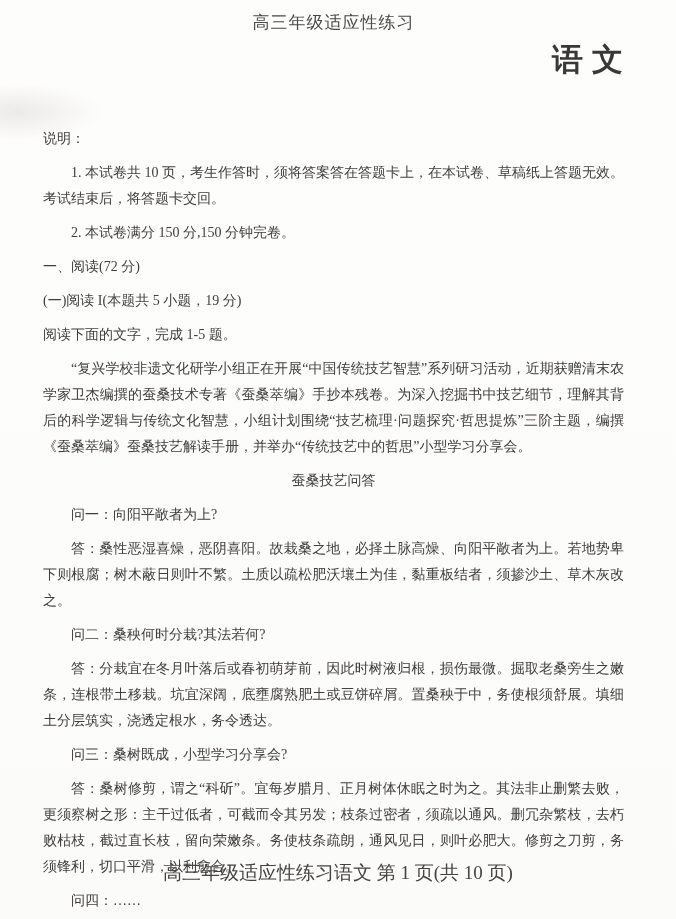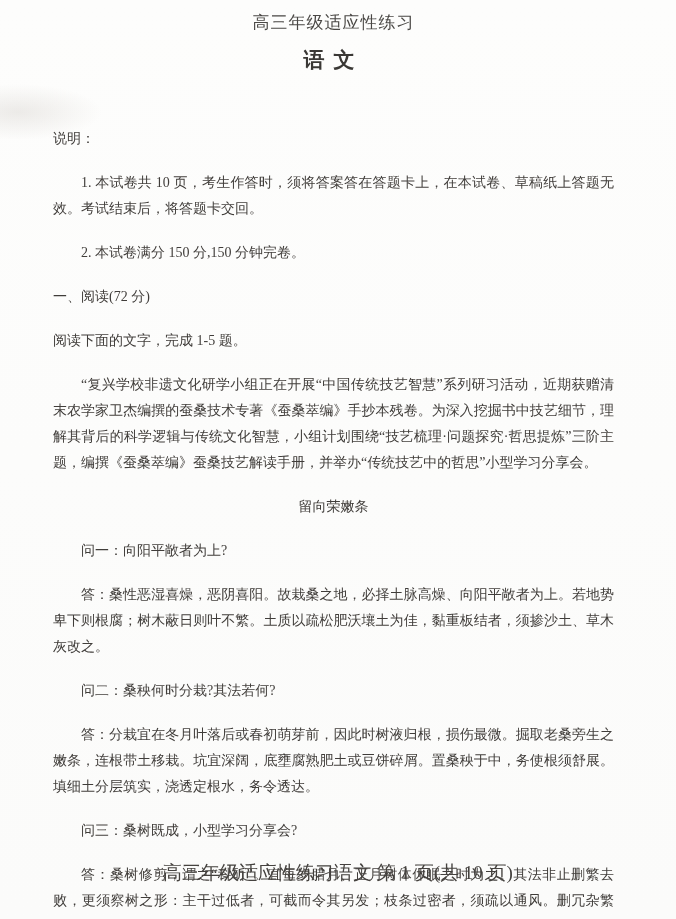--- a/index.html
+++ b/index.html
@@ -26,33 +26,33 @@
     top: 10px;
   }
   .exam-title {
     text-align: center;
     font-size: 17px;
     line-height: 26px;
     color: #4a4845;
     letter-spacing: 1px;
   }
   .subject-title {
-    text-align: center;
-    font-size: 21px;
+    text-align: right;
+    font-size: 31px;
     font-weight: bold;
     line-height: 40px;
     margin-top: 4px;
     letter-spacing: 9px;
     color: #3a3835;
   }
   .body-text {
     margin-top: 46px;
   }
   p {
-    margin: 18px;
+    margin: 8px;
     font-size: 14px;
     line-height: 26px;
     text-align: justify;
     text-justify: inter-ideograph;
     color: #403d3a;
   }
   p.indent { text-indent: 2em; }
   p.center {
     text-align: center;
     text-indent: 0;
@@ -82,27 +82,28 @@
     <div class="body-text">
 
       <p>说明：</p>
 
       <p class="indent">1. 本试卷共 10 页，考生作答时，须将答案答在答题卡上，在本试卷、草稿纸上答题无效。考试结束后，将答题卡交回。</p>
 
       <p class="indent">2. 本试卷满分 150 分,150 分钟完卷。</p>
 
       <p>一、阅读(72 分)</p>
 
+      <p>(一)阅读 I(本题共 5 小题，19 分)</p>
 
       <p>阅读下面的文字，完成 1-5 题。</p>
 
       <p class="indent">“复兴学校非遗文化研学小组正在开展“中国传统技艺智慧”系列研习活动，近期获赠清末农学家卫杰编撰的蚕桑技术专著《蚕桑萃编》手抄本残卷。为深入挖掘书中技艺细节，理解其背后的科学逻辑与传统文化智慧，小组计划围绕“技艺梳理·问题探究·哲思提炼”三阶主题，编撰《蚕桑萃编》蚕桑技艺解读手册，并举办“传统技艺中的哲思”小型学习分享会。</p>
 
 
-      <p class="center">留向荣嫩条</p>
+      <p class="center">蚕桑技艺问答</p>
 
       <p class="indent">问一：向阳平敞者为上?</p>
       <p class="indent">答：桑性恶湿喜燥，恶阴喜阳。故栽桑之地，必择土脉高燥、向阳平敞者为上。若地势卑下则根腐；树木蔽日则叶不繁。土质以疏松肥沃壤土为佳，黏重板结者，须掺沙土、草木灰改之。</p>
 
       <p class="indent">问二：桑秧何时分栽?其法若何?</p>
       <p class="indent">答：分栽宜在冬月叶落后或春初萌芽前，因此时树液归根，损伤最微。掘取老桑旁生之嫩条，连根带土移栽。坑宜深阔，底壅腐熟肥土或豆饼碎屑。置桑秧于中，务使根须舒展。填细土分层筑实，浇透定根水，务令透达。</p>
 
       <p class="indent">问三：桑树既成，小型学习分享会?</p>
       <p class="indent">答：桑树修剪，谓之“科斫”。宜每岁腊月、正月树体休眠之时为之。其法非止删繁去败，更须察树之形：主干过低者，可截而令其另发；枝条过密者，须疏以通风。删冗杂繁枝，去朽败枯枝，截过直长枝，留向荣嫩条。务使枝条疏朗，通风见日，则叶必肥大。修剪之刀剪，务须锋利，切口平滑，以利愈合。</p>
 

